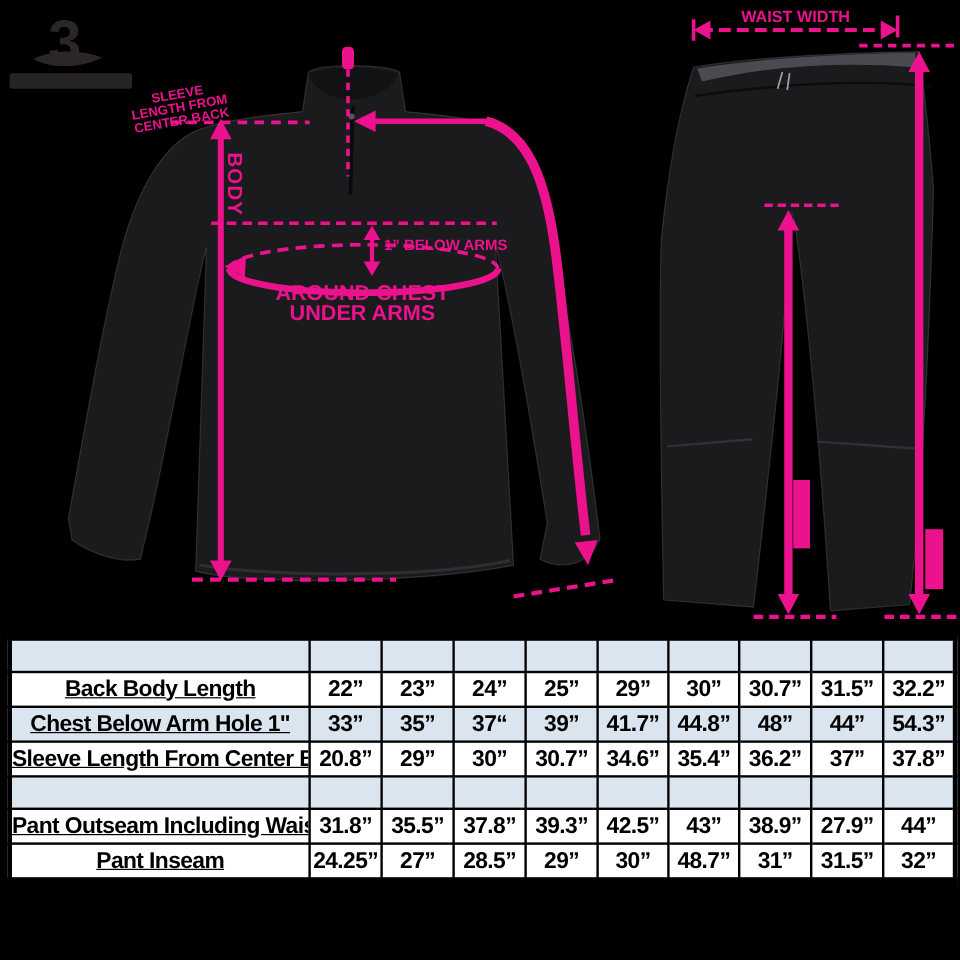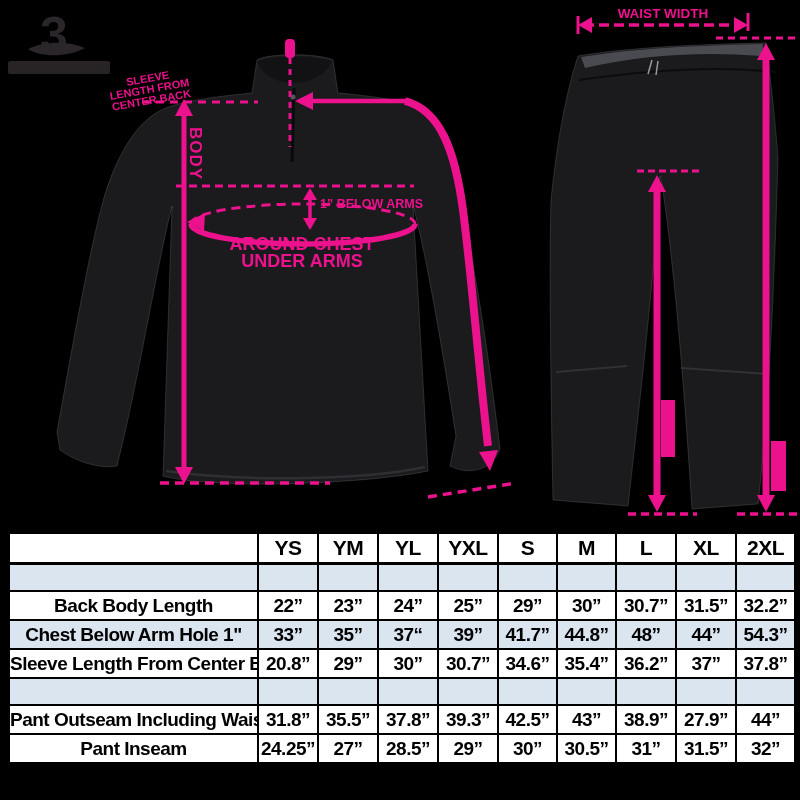--- a/index.html
+++ b/index.html
@@ -6,21 +6,21 @@
   .stage{position:relative;width:800px;height:800px;background:var(--c-background,#000);overflow:hidden;
          font-family:"Liberation Sans",sans-serif;}
   svg text{font-family:"Liberation Sans",sans-serif;}
   .pink{fill:var(--c-accent,#EC118C);}
   .pink-stroke{stroke:var(--c-accent,#EC118C);fill:none;}
   .ann-txt{fill:var(--c-accent,#EC118C);font-weight:bold;}
   table.size{position:absolute;left:6px;top:530px;width:788px;border-collapse:collapse;table-layout:fixed;
          background:var(--c-row_white,#fff);border:4px solid var(--c-border,#000);color:#000;font-weight:bold;}
   table.size td{border:2px solid var(--c-border,#000);height:25px;text-align:center;font-size:19px;
          letter-spacing:-0.5px;padding:1px 0;white-space:nowrap;overflow:hidden;}
-  td.lbl{text-align:left;padding-left:7px;letter-spacing:-0.9px;}
+  td.lbl{text-align:left;padding-left:7px;letter-spacing:-0.9px;text-decoration:underline;}
   tr.hdr td{font-size:21px;height:26px;border-bottom-width:3px;}
   tr.blue td{background:var(--c-row_blue,#DBE5F0);}
   tr.spacer td{height:23px;}
 </style>
 </head>
 <body>
 
 <div class="stage">
 
   <svg width="800" height="530" viewBox="0 0 800 530">
@@ -134,32 +134,20 @@
         <col style="width:60px">
         <col style="width:60px">
       <col style="width:60px">
         <col style="width:59px">
         <col style="width:59px">
         <col style="width:60px">
       <col style="width:60px">
         <col style="width:60px">
     </colgroup>
     <tbody>
-        <tr class="hdr">
-      <td class="lbl"></td>
-      <td>YS</td>
-      <td>YM</td>
-      <td>YL</td>
-      <td>YXL</td>
-      <td>S</td>
-      <td>M</td>
-      <td>L</td>
-      <td>XL</td>
-      <td>2XL</td>
-    </tr>
     <tr class="blue spacer">
       <td></td>
           <td></td>
           <td></td>
           <td></td>
           <td></td>
           <td></td>
           <td></td>
           <td></td>
           <td></td>
@@ -225,20 +213,20 @@
       <td>27.9”</td>
       <td>44”</td>
     </tr>
     <tr>
       <td class="lbl">Pant Inseam</td>
       <td>24.25”</td>
       <td>27”</td>
       <td>28.5”</td>
       <td>29”</td>
       <td>30”</td>
-      <td>30.5”</td>
+      <td>48.7”</td>
       <td>31”</td>
       <td>31.5”</td>
       <td>32”</td>
     </tr>
   </tbody>
     </table>
 </div>
 
 </body></html>

